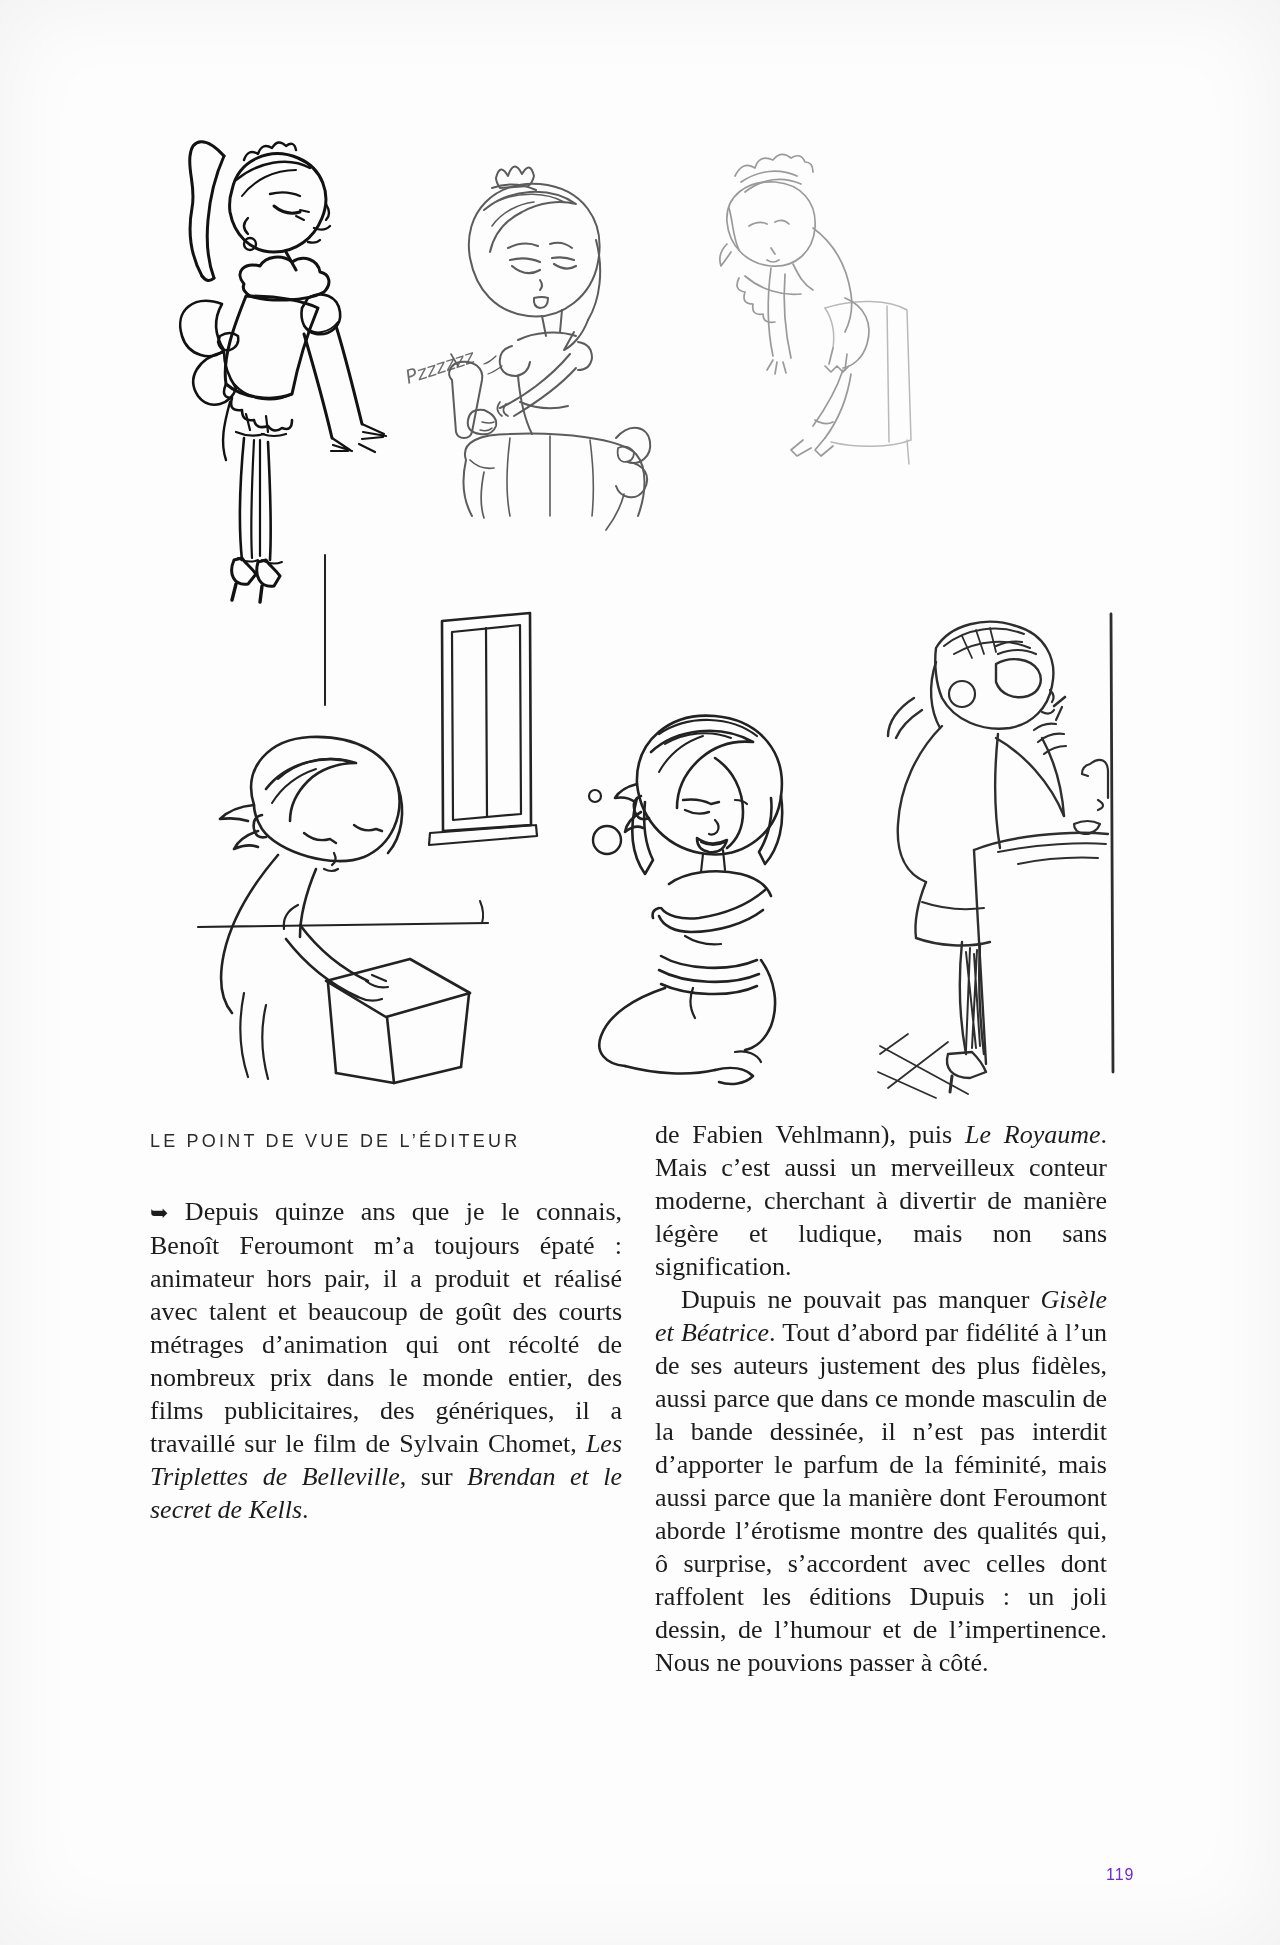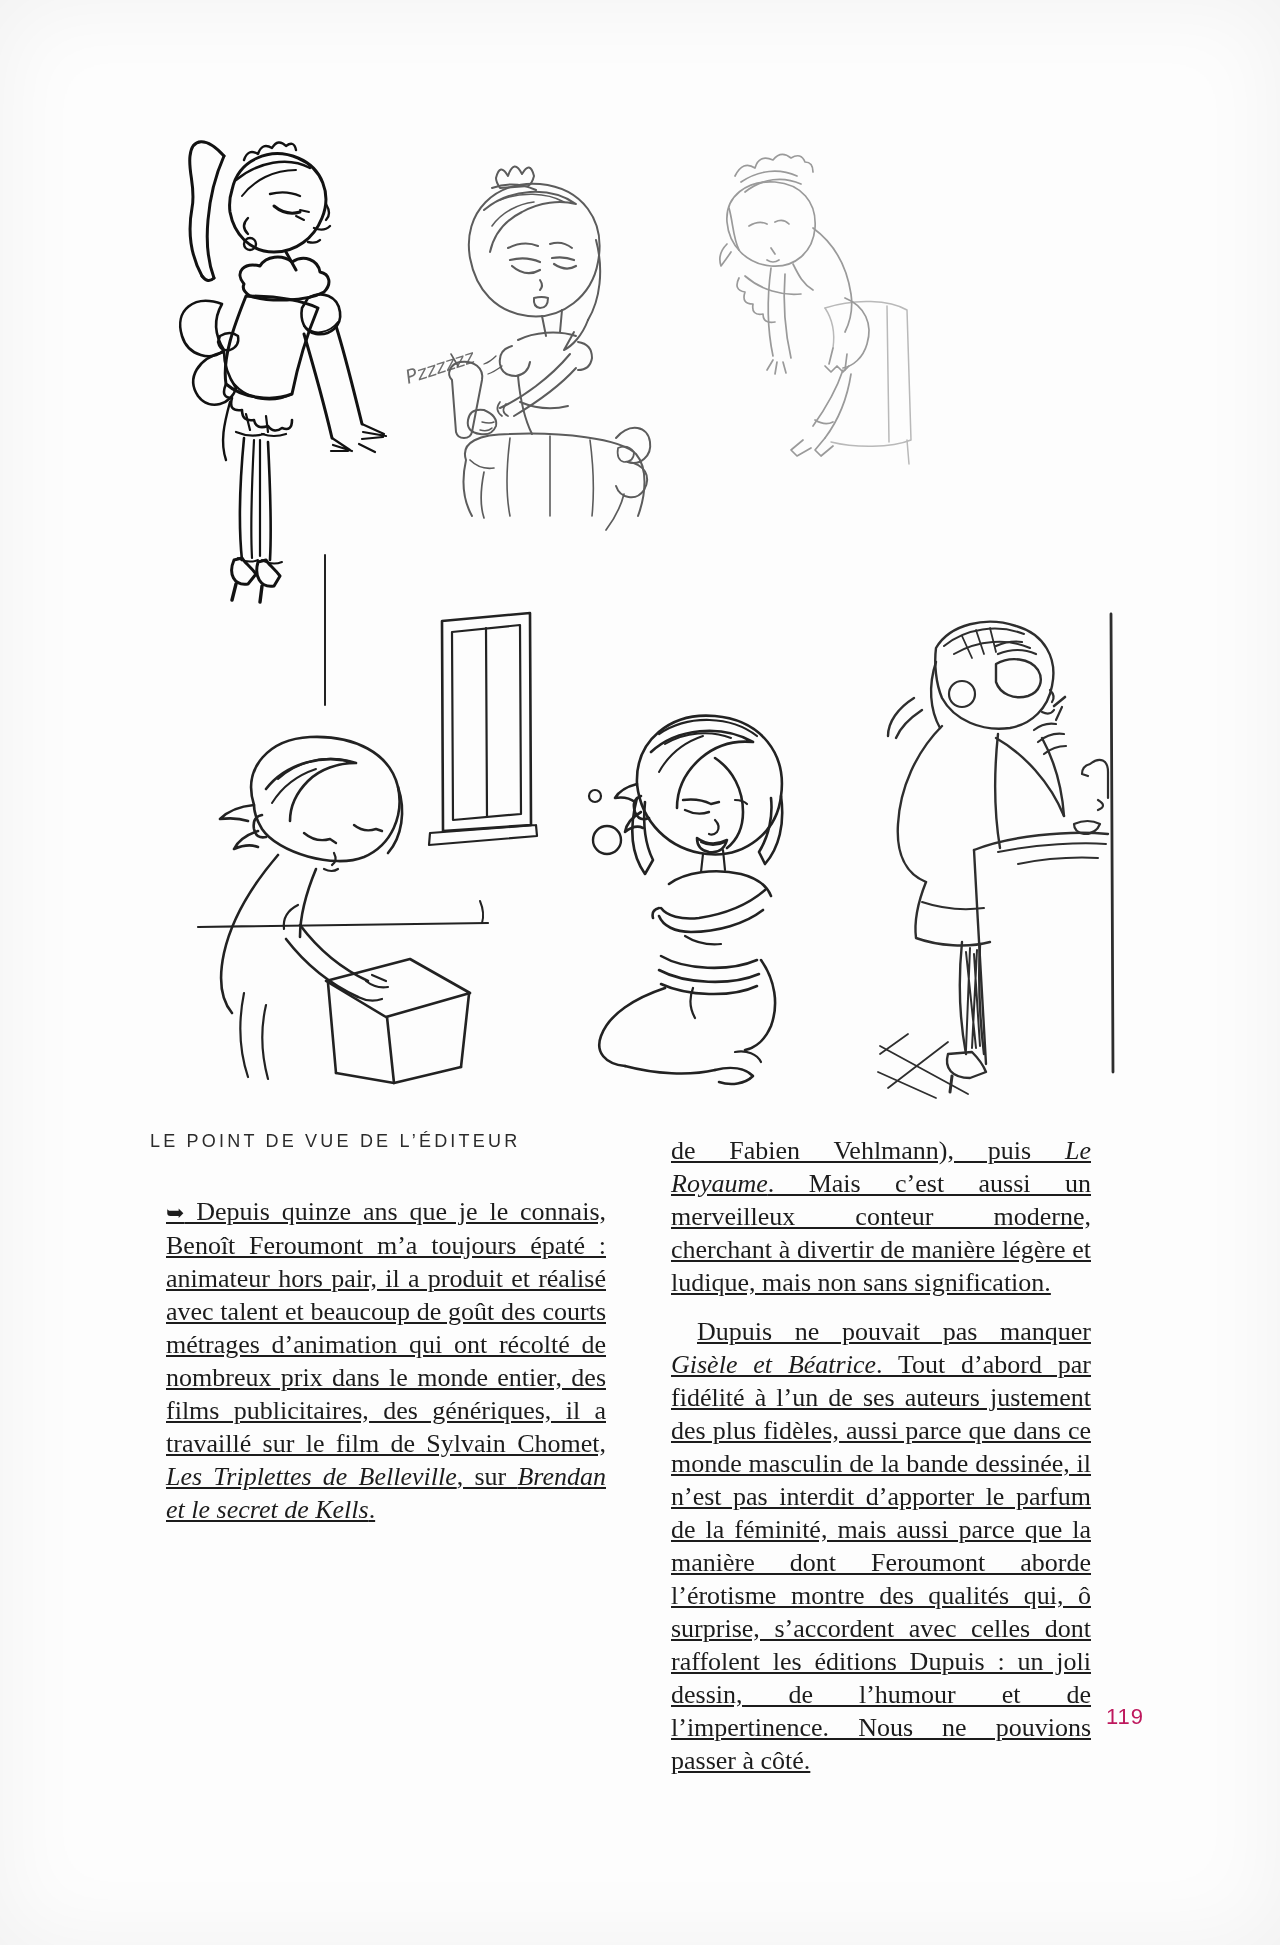--- a/index.html
+++ b/index.html
@@ -16,28 +16,28 @@
   .sk svg{display:block;overflow:visible;}
   .sk path, .sk circle, .sk line{fill:none;stroke-linecap:round;stroke-linejoin:round;}
   .col{position:absolute;top:1118px;text-align:justify;font-size:26px;line-height:33px;}
   .col-left{left:150px;width:472px;}
   .col-right{left:655px;width:452px;}
   .article-heading{
     font-family:"Liberation Sans","DejaVu Sans",sans-serif;
     font-size:18px;letter-spacing:3.2px;font-weight:400;color:#2b2b2b;
     margin:12px 0 43px 0;text-align:left;line-height:22px;
   }
-  .col p{margin:16px;text-decoration:underline;}
+  .col p{margin:0;}
   .col p.indent{text-indent:26px;}
   .it{font-style:italic;}
   .arrow{font-family:"DejaVu Sans",sans-serif;font-size:22px;}
   .page-number{
-    position:absolute;left:1106px;top:1704px;
+    position:absolute;left:1106px;top:1866px;
     font-family:"Liberation Sans","DejaVu Sans",sans-serif;
-    font-size:22px;color:#be185d;letter-spacing:1px;
+    font-size:16px;color:#6d28d9;letter-spacing:1px;
   }
   .pzz{font-family:"DejaVu Sans",sans-serif;font-style:italic;font-size:19px;fill:#6e6e6e;stroke:none;}
 </style>
 </head>
 <body>
 
 <div class="page">
 
   <div>
 

